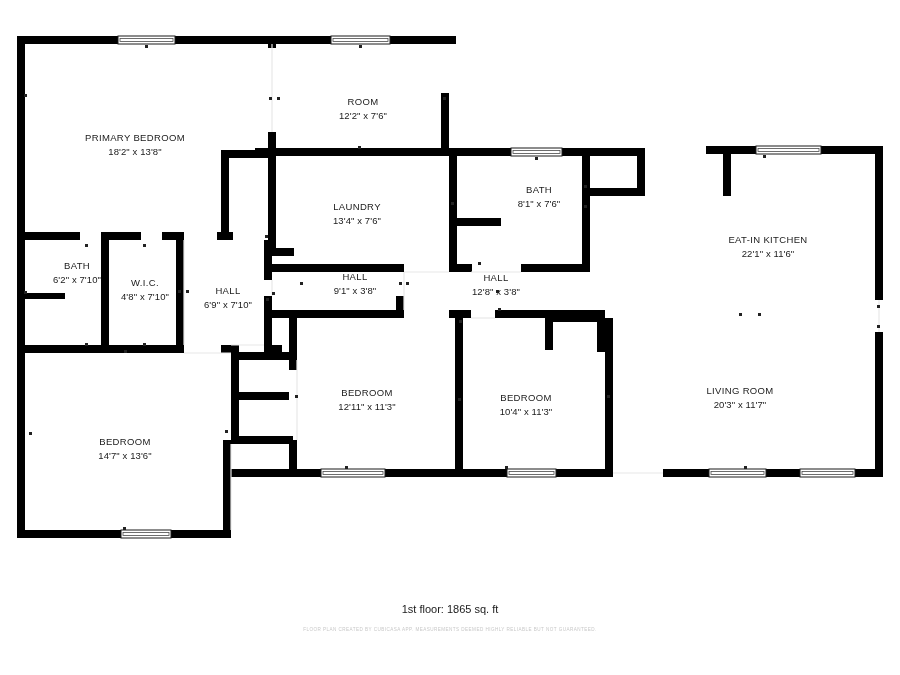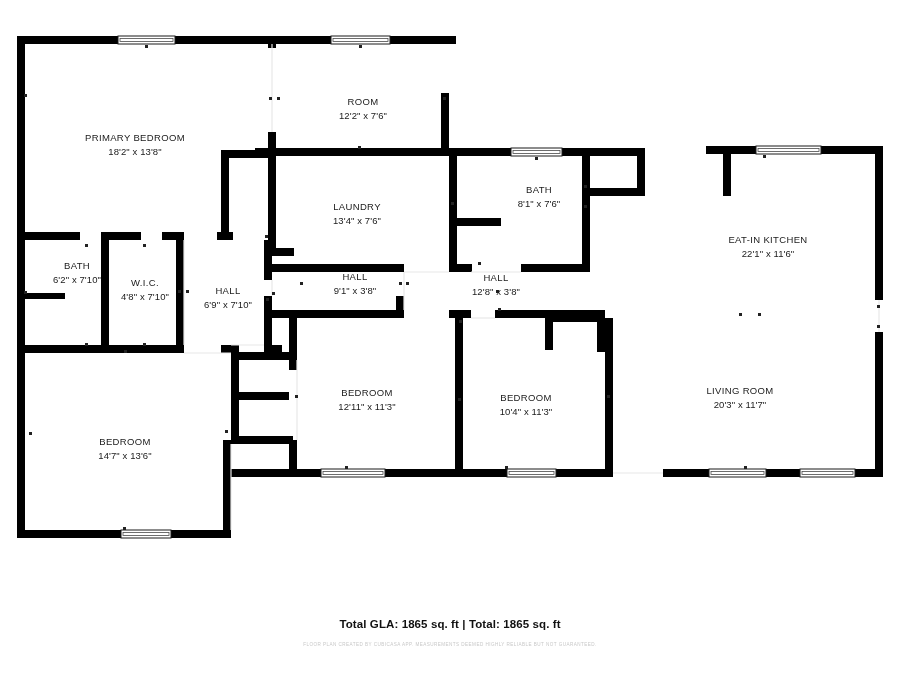--- a/index.html
+++ b/index.html
@@ -372,15 +372,15 @@
         </g>
         <g>
           <text class="room-label" x="125" y="445">BEDROOM</text>
           <text class="room-dims" x="125" y="459">14'7" x 13'6"</text>
         </g>
       </g>
   </svg>
 </div>
 
 <div id="footer">
-  <div class="footer-total">Total GLA: 1865 sq. ft | Total: 1865 sq. ft</div>
+  <div class="footer-floor">1st floor: 1865 sq. ft</div>
   <div class="footer-disclaimer">FLOOR PLAN CREATED BY CUBICASA APP. MEASUREMENTS DEEMED HIGHLY RELIABLE BUT NOT GUARANTEED.</div>
 </div>
 
 </body></html>

